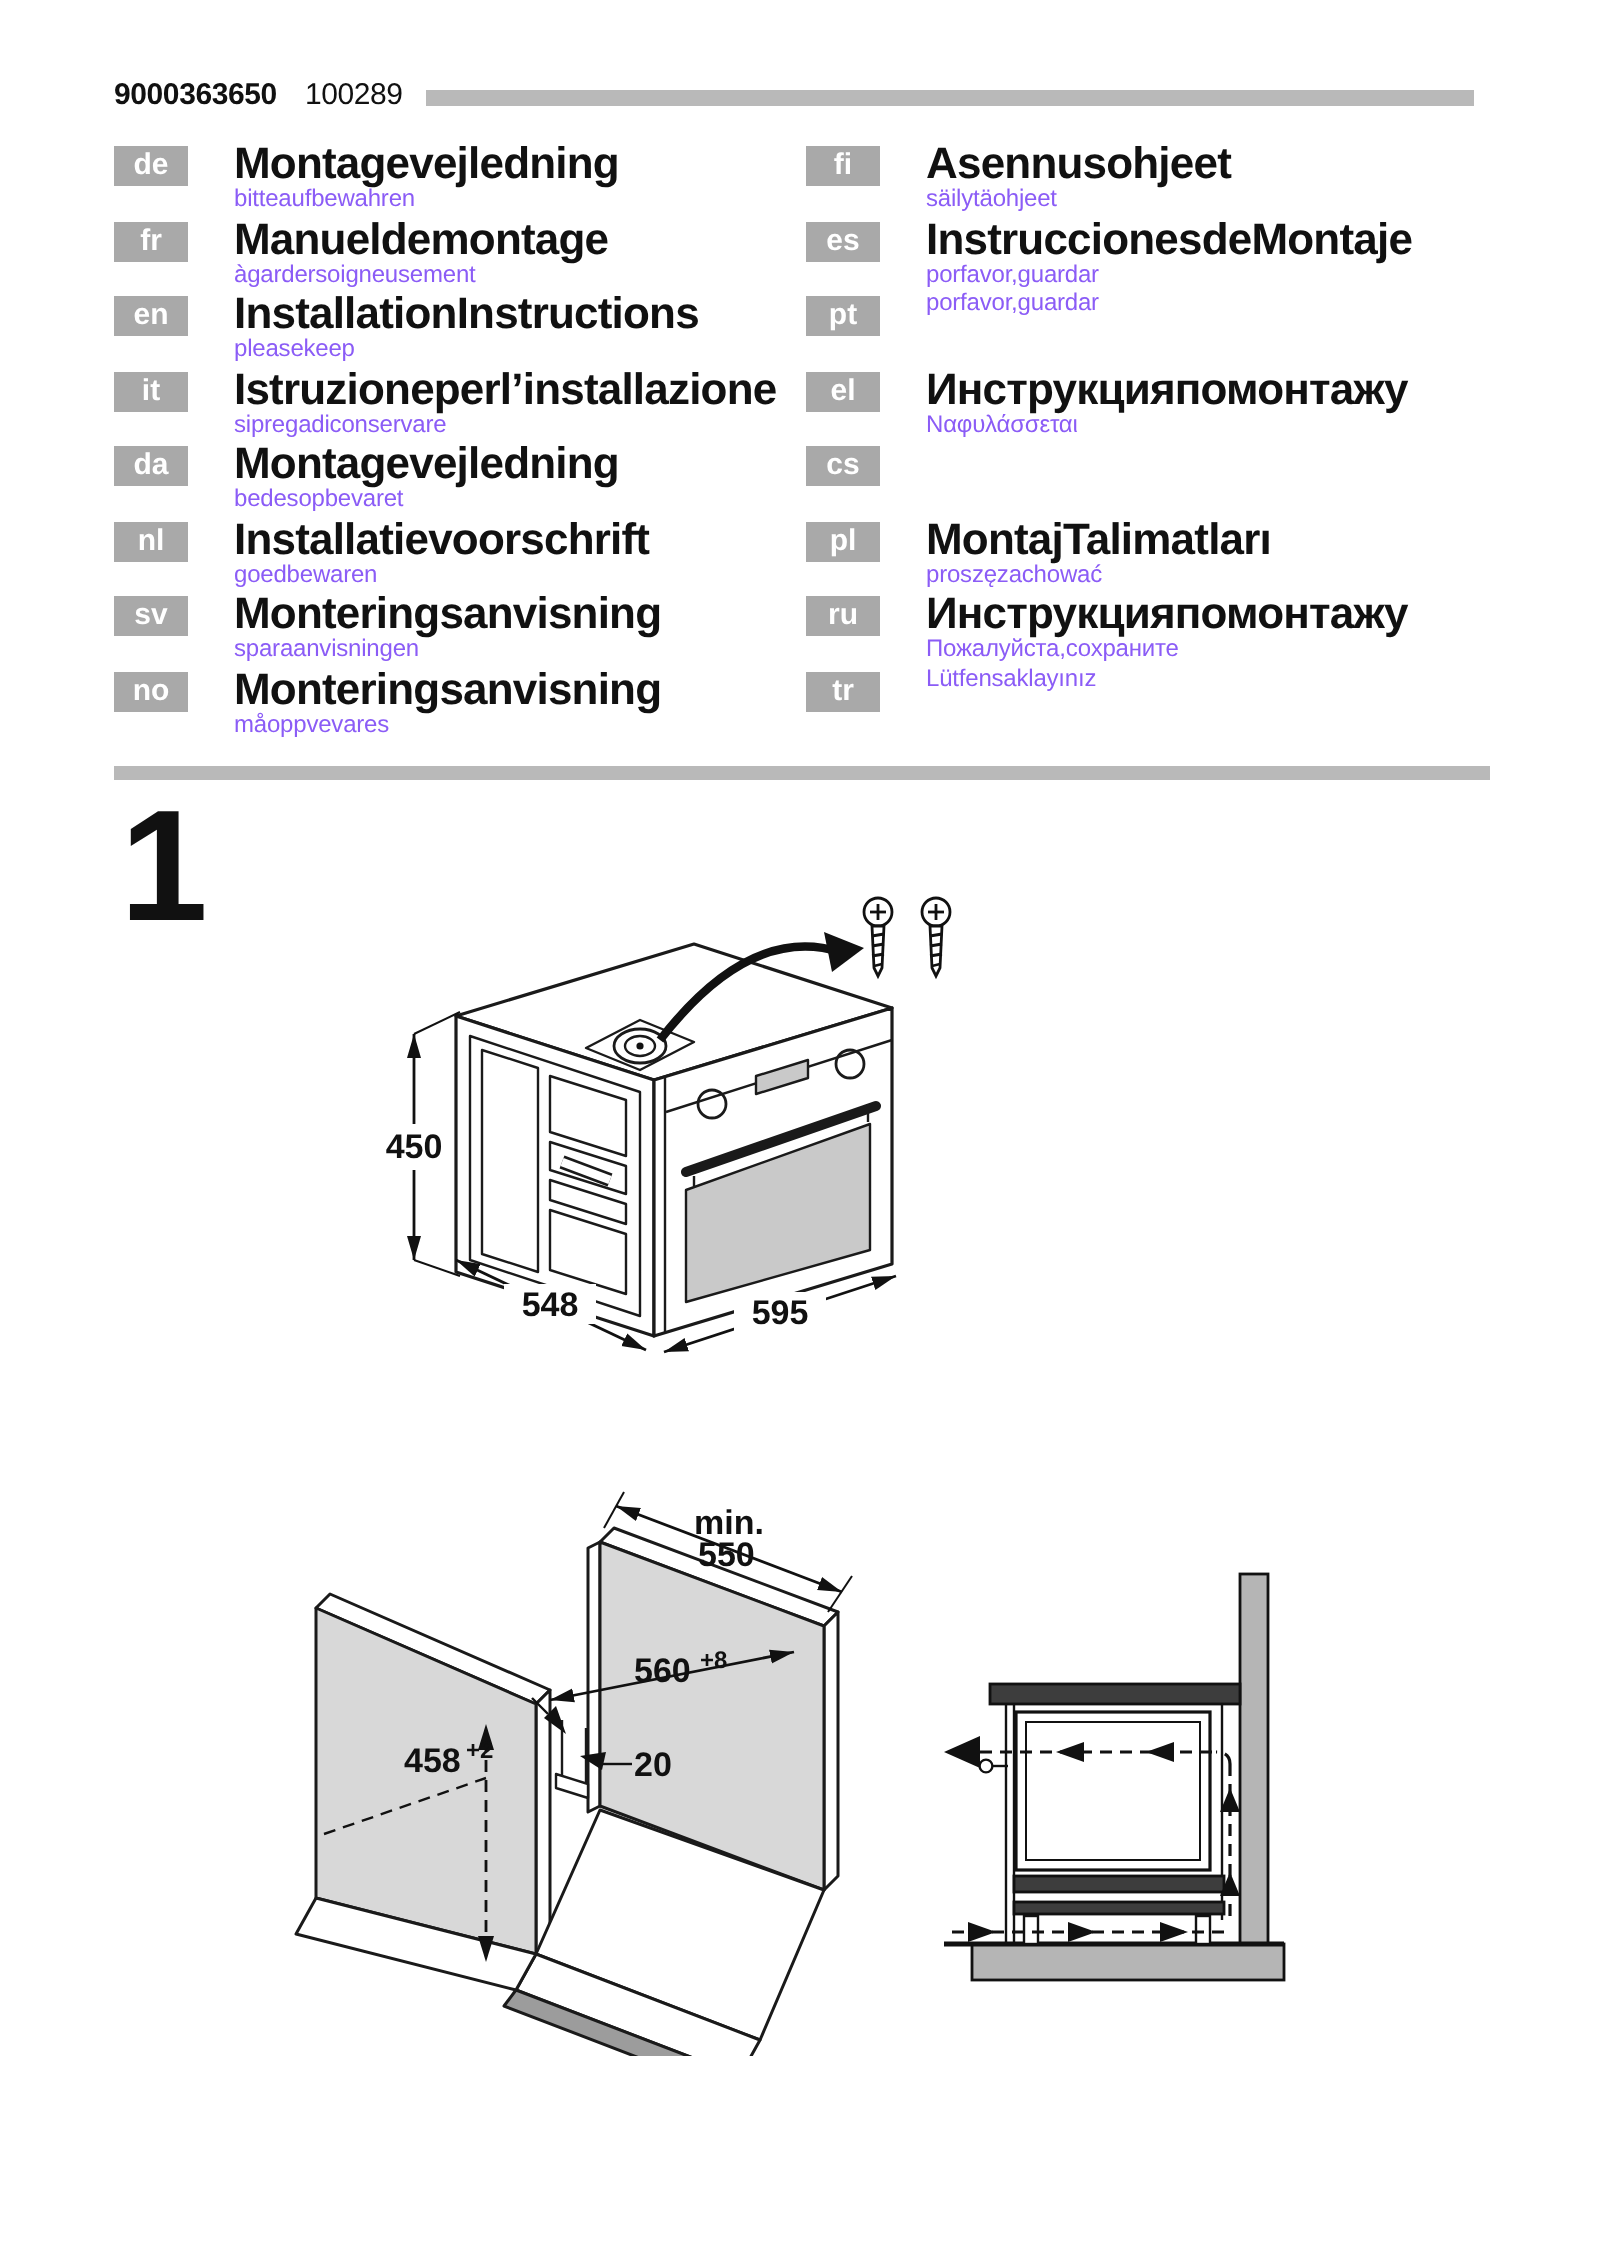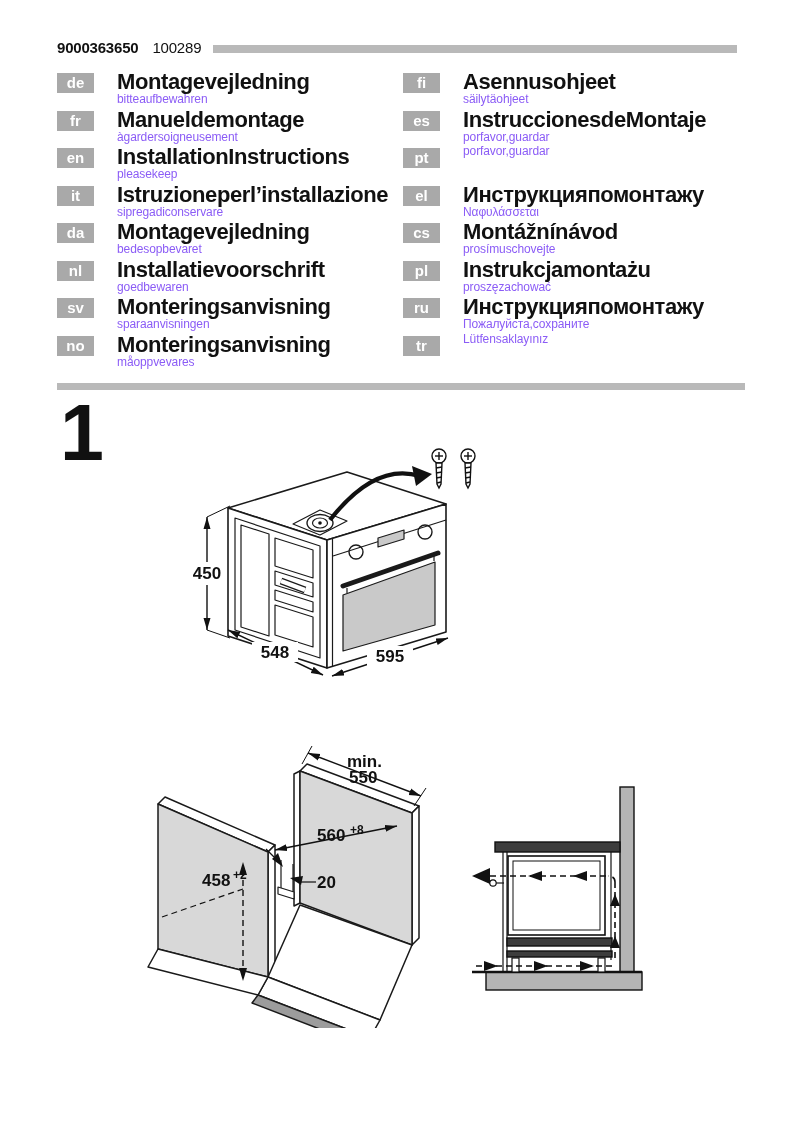--- a/index.html
+++ b/index.html
@@ -119,29 +119,25 @@
     </div>
     <div class="lang-row">
       <span class="badge">el</span>
       <div class="lang-text">
           <div class="lang-title">Инструкцияпомонтажу</div>
       <div class="lang-note">Ναφυλάσσεται</div>
         </div>
     </div>
     <div class="lang-row">
       <span class="badge">cs</span>
-      <div class="lang-text">
-          <div class="lang-title">Montážnínávod</div>
-      <div class="lang-note">prosímuschovejte</div>
-        </div>
     </div>
     <div class="lang-row">
       <span class="badge">pl</span>
       <div class="lang-text">
-          <div class="lang-title">Instrukcjamontażu</div>
+          <div class="lang-title">MontajTalimatları</div>
       <div class="lang-note">proszęzachować</div>
         </div>
     </div>
     <div class="lang-row">
       <span class="badge">ru</span>
       <div class="lang-text">
           <div class="lang-title">Инструкцияпомонтажу</div>
       <div class="lang-note">Пожалуйста,сохраните</div>
         </div>
     </div>

